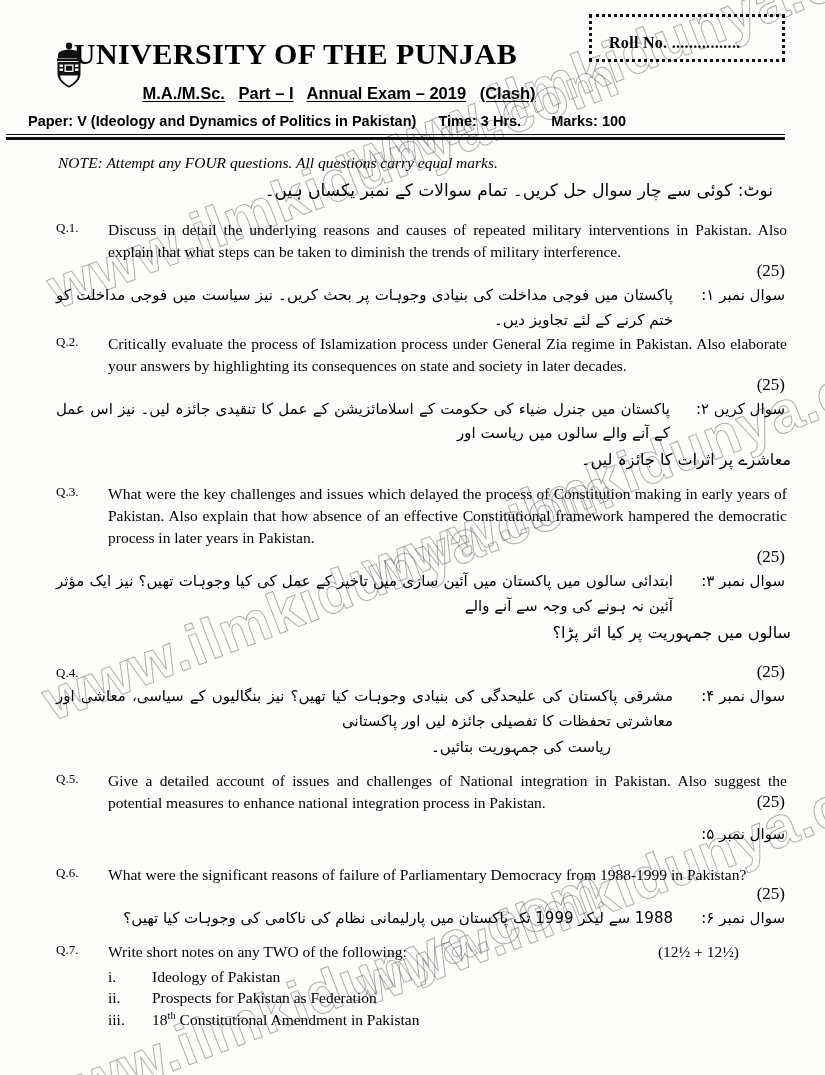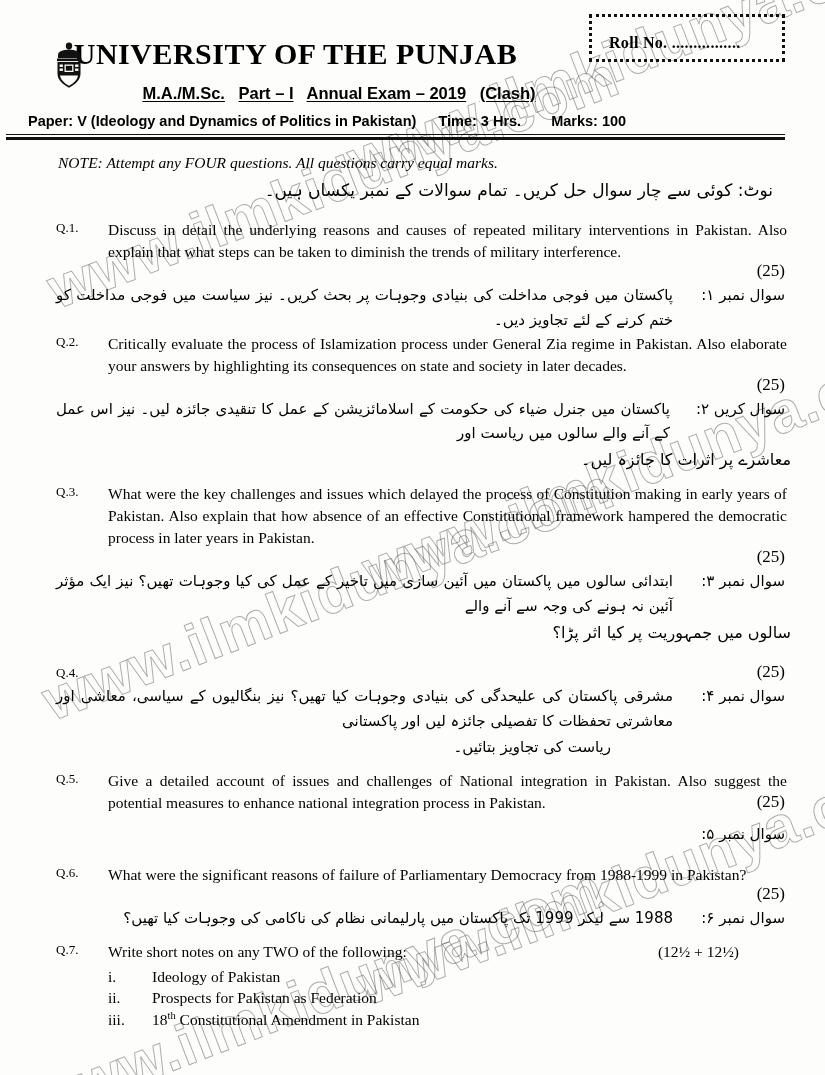--- a/index.html
+++ b/index.html
@@ -352,21 +352,21 @@
       <div class="q">
         <div class="q-num">Q.4.</div>
         <div class="q-body">
           <div class="q-marks">(25)</div>
         </div>
       </div>
       <div class="urdu-row">
         <div class="urdu-label">سوال نمبر ۴:</div>
         <div class="urdu-text">مشرقی پاکستان کی علیحدگی کی بنیادی وجوہات کیا تھیں؟ نیز بنگالیوں کے سیاسی، معاشی اور معاشرتی تحفظات کا تفصیلی جائزہ لیں اور پاکستانی</div>
       </div>
-      <div class="urdu-right">ریاست کی تجاویز بتائیں۔</div>
+      <div class="urdu-right">ریاست کی جمہوریت بتائیں۔</div>
 
       <div class="gap-sm"></div>
 
       <div class="q">
         <div class="q-num">Q.5.</div>
         <div class="q-body">
           <div class="q-text">Give a detailed account of issues and challenges of National integration in Pakistan. Also suggest the potential measures to enhance national integration process in Pakistan.</div>
           <div class="q-marks inline-right">(25)</div>
         </div>
       </div>

